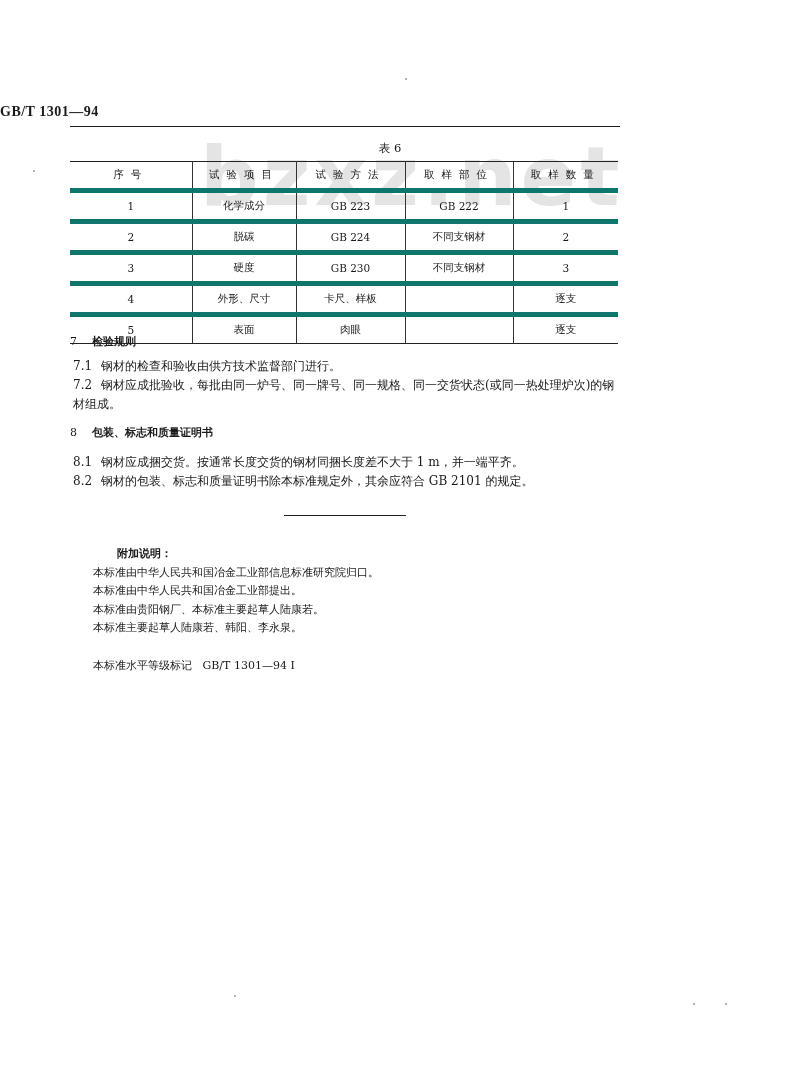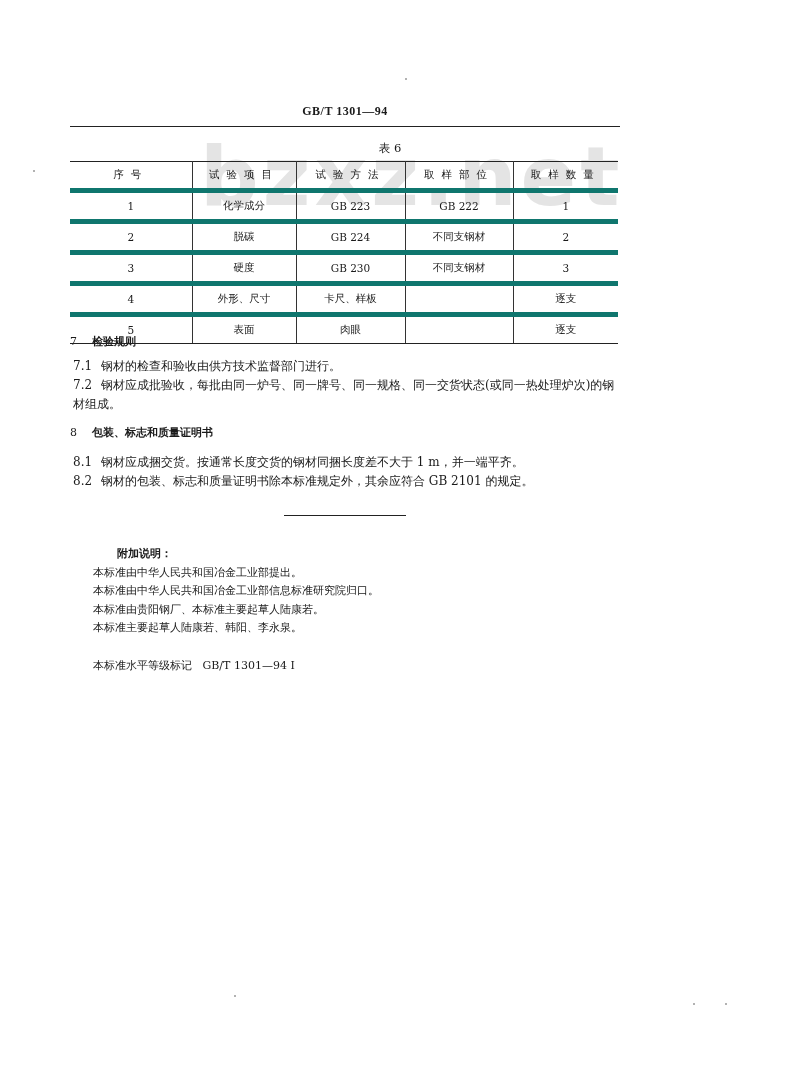--- a/index.html
+++ b/index.html
@@ -2,21 +2,21 @@
 <html><head>
 <meta charset="utf-8">
 <style>
   html, body { margin: 0; padding: 0; }
   body {
     width: 800px; height: 1091px; background: #ffffff; position: relative; overflow: hidden;
     font-family: "DejaVu Serif", "Liberation Serif", serif; color: #1a1a1a;
   }
   .abs { position: absolute; }
   .std-header {
-    left: 0; width: 690px; top: 104px; text-align: center; font-size: 12px; font-weight: bold;
+    left: 0; width: 690px; top: 104px; text-align: left; font-size: 14px; font-weight: bold;
     letter-spacing: 0.5px; font-family: "Liberation Serif", serif;
   }
   .top-rule { left: 70px; width: 550px; top: 126px; height: 0; border-top: 1.5px solid #222; }
   .table-caption { left: 0; width: 690px; top: 141px; text-align: center; font-size: 11.5px; margin-left: 45px; }
   .watermark {
     left: 200px; top: 128px; font-family: "DejaVu Sans", sans-serif; font-weight: bold;
     font-size: 82px; color: #e4e4e4; letter-spacing: 4px; line-height: 1; z-index: 0; user-select: none; margin-top: 8px;
   }
   table.t6 {
     position: absolute; left: 70px; top: 161px; width: 548px; border-collapse: collapse; z-index: 1;
@@ -124,22 +124,22 @@
   <span class="num">8.1</span><span>钢材应成捆交货。按通常长度交货的钢材同捆长度差不大于 1 m，并一端平齐。</span>
 </div>
 <div class="abs para" style="top:472px">
   <span class="num">8.2</span><span>钢材的包装、标志和质量证明书除本标准规定外，其余应符合 GB 2101 的规定。</span>
 </div>
 
 <div class="abs divider"></div>
 
 <div class="abs note" style="top:545px">
   <div class="title">附加说明：</div>
+  <div>本标准由中华人民共和国冶金工业部信息标准研究院归口。</div>
   <div>本标准由中华人民共和国冶金工业部提出。</div>
-  <div>本标准由中华人民共和国冶金工业部信息标准研究院归口。</div>
   <div>本标准由贵阳钢厂、本标准主要起草人陆康若。</div>
   <div>本标准主要起草人陆康若、韩阳、李永泉。</div>
 </div>
 
 <div class="abs level">
   <span>本标准水平等级标记</span>&nbsp;&nbsp;&nbsp;<span>GB/T 1301—94  I</span>
 </div>
 
 <div class="abs dot" style="left:405px;top:78px"></div>
 <div class="abs dot" style="left:33px;top:170px"></div>

